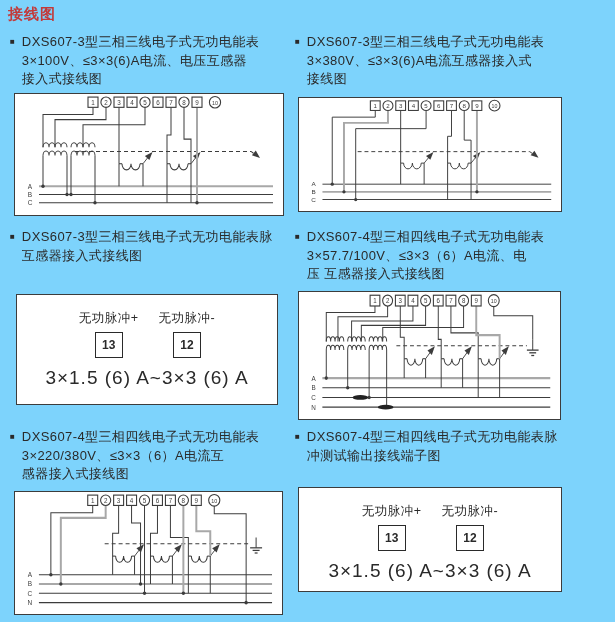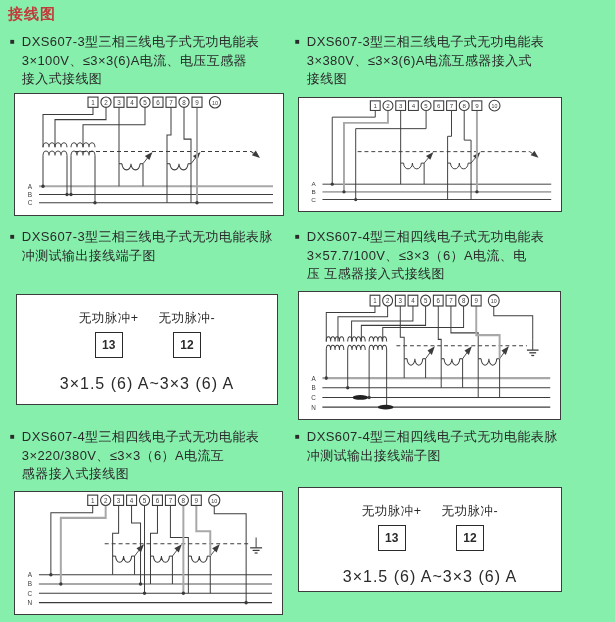--- a/index.html
+++ b/index.html
@@ -1,33 +1,33 @@
 <!DOCTYPE html>
 <html><head>
 <meta charset="utf-8">
 <style>
   html,body{margin:0;padding:0;background:#fff;}
-  #page{position:relative;width:615px;height:622px;background:#86efac;overflow:hidden;
+  #page{position:relative;width:615px;height:622px;background:#7dd3fc;overflow:hidden;
         font-family:"Liberation Sans","DejaVu Sans",sans-serif;color:#2a2a2a;}
   .abs{position:absolute;}
   .page-title{font-size:15px;font-weight:bold;letter-spacing:1px;}
   .bullet-item{display:flex;align-items:flex-start;gap:7px;}
   .bullet-marker{font-size:8px;line-height:1;padding-top:5px;flex:0 0 auto;}
   .bullet-text{font-size:13px;line-height:1.44;white-space:pre-line;letter-spacing:0.4px;}
   .dbox{position:absolute;border:1.6px solid #3c3c3c;background:#fff;box-sizing:border-box;}
   .dbox svg{display:block;width:100%;height:100%;}
   .pulse-box{position:absolute;border:1.6px solid #3c3c3c;background:#fff;box-sizing:border-box;
              display:flex;flex-direction:column;align-items:center;padding-top:15px;}
   .pulse-cols{display:flex;gap:20px;}
   .pulse-col{display:flex;flex-direction:column;align-items:center;}
   .pulse-label{font-size:12.5px;letter-spacing:0.5px;}
   .pulse-term{margin-top:5px;width:26px;height:24px;border:1.6px solid #2a2a2a;
               display:flex;align-items:center;justify-content:center;
               font-size:12px;font-weight:bold;}
-  .pulse-range{margin-top:17px;font-size:16px;letter-spacing:1px;}
+  .pulse-range{margin-top:9px;font-size:19px;letter-spacing:1px;}
 </style>
 </head>
 <body>
 
 <div id="page">
 
   <div class="abs page-title" style="left: 8px; top: 5px; color: rgb(194, 58, 58);">接线图</div>
 
   <div class="abs bullet-item" style="left:10px;top:33px;width:278px;">
     <span class="bullet-marker">■</span>
@@ -99,21 +99,21 @@
         <rect x="177" y="3" width="10" height="10" fill="#fff" stroke="#3c3c3c" stroke-width="1.1"></rect>
         <text x="182" y="10.4" font-size="6.3" text-anchor="middle" fill="#3c3c3c" font-family="Liberation Sans, DejaVu Sans, sans-serif">9</text>
         <circle cx="200" cy="8" r="5.6" fill="#fff" stroke="#3c3c3c" stroke-width="1.1"></circle>
         <text x="200" y="10.4" font-size="5.4" text-anchor="middle" fill="#3c3c3c" font-family="Liberation Sans, DejaVu Sans, sans-serif">10</text>
       </svg>
     </div>
 
   <div class="abs bullet-item" style="left:10px;top:228px;width:282px;">
     <span class="bullet-marker">■</span>
     <div class="bullet-text">DXS607-3型三相三线电子式无功电能表脉
-冲测试输出接线端子图</div>
+互感器接入式接线图</div>
   </div>
   <div class="pulse-box" style="left:16px;top:294px;width:262px;height:111px;">
     <div class="pulse-cols">
       <div class="pulse-col">
         <div class="pulse-label">无功脉冲+</div>
         <div class="pulse-term">13</div>
       </div>
       <div class="pulse-col">
         <div class="pulse-label">无功脉冲-</div>
         <div class="pulse-term">12</div>

